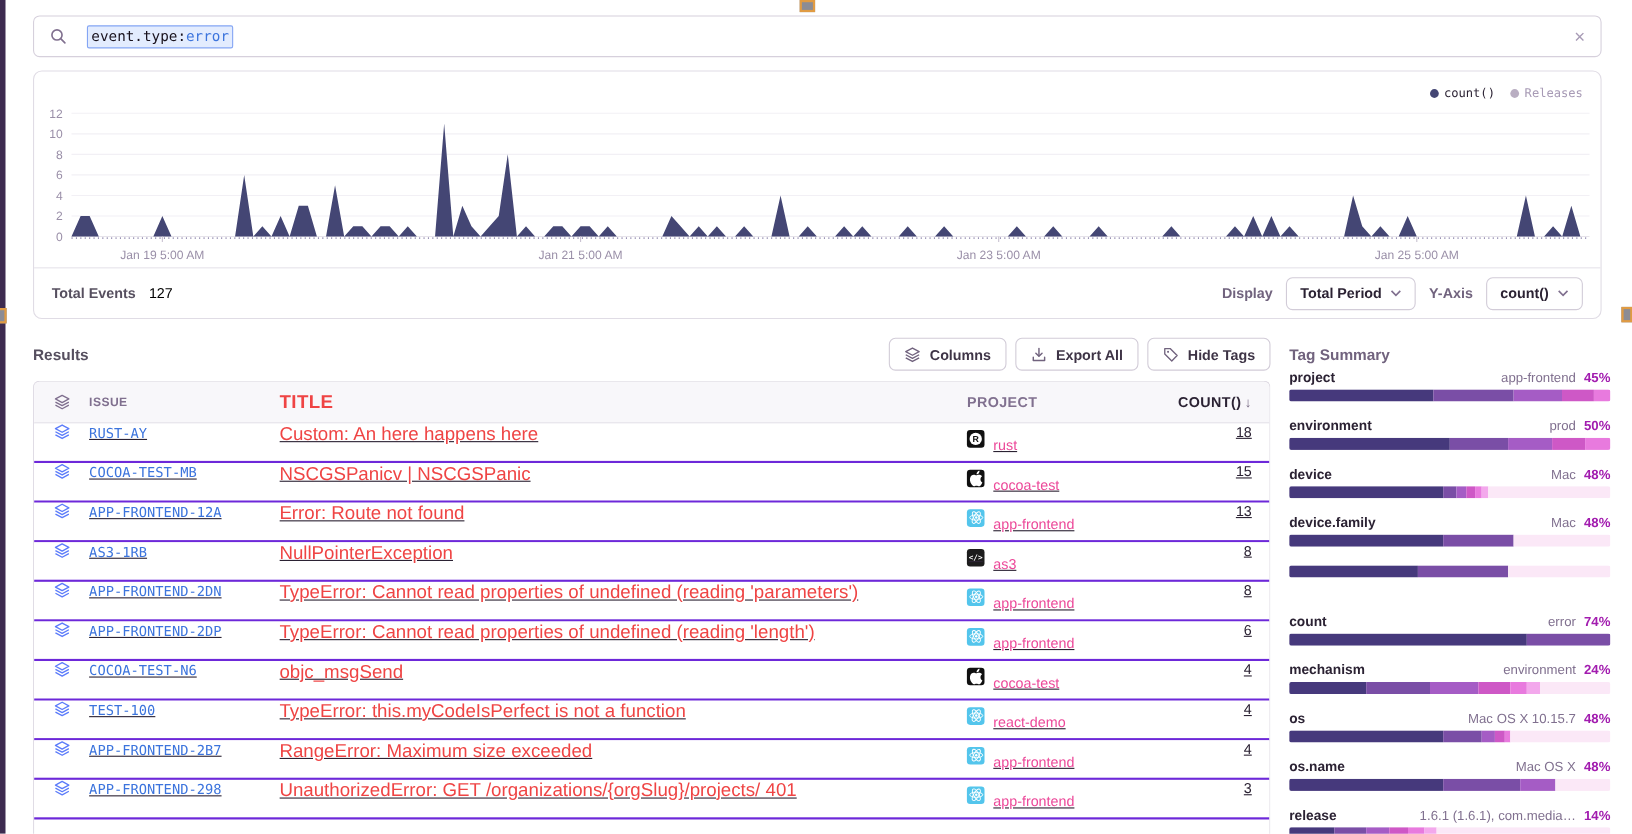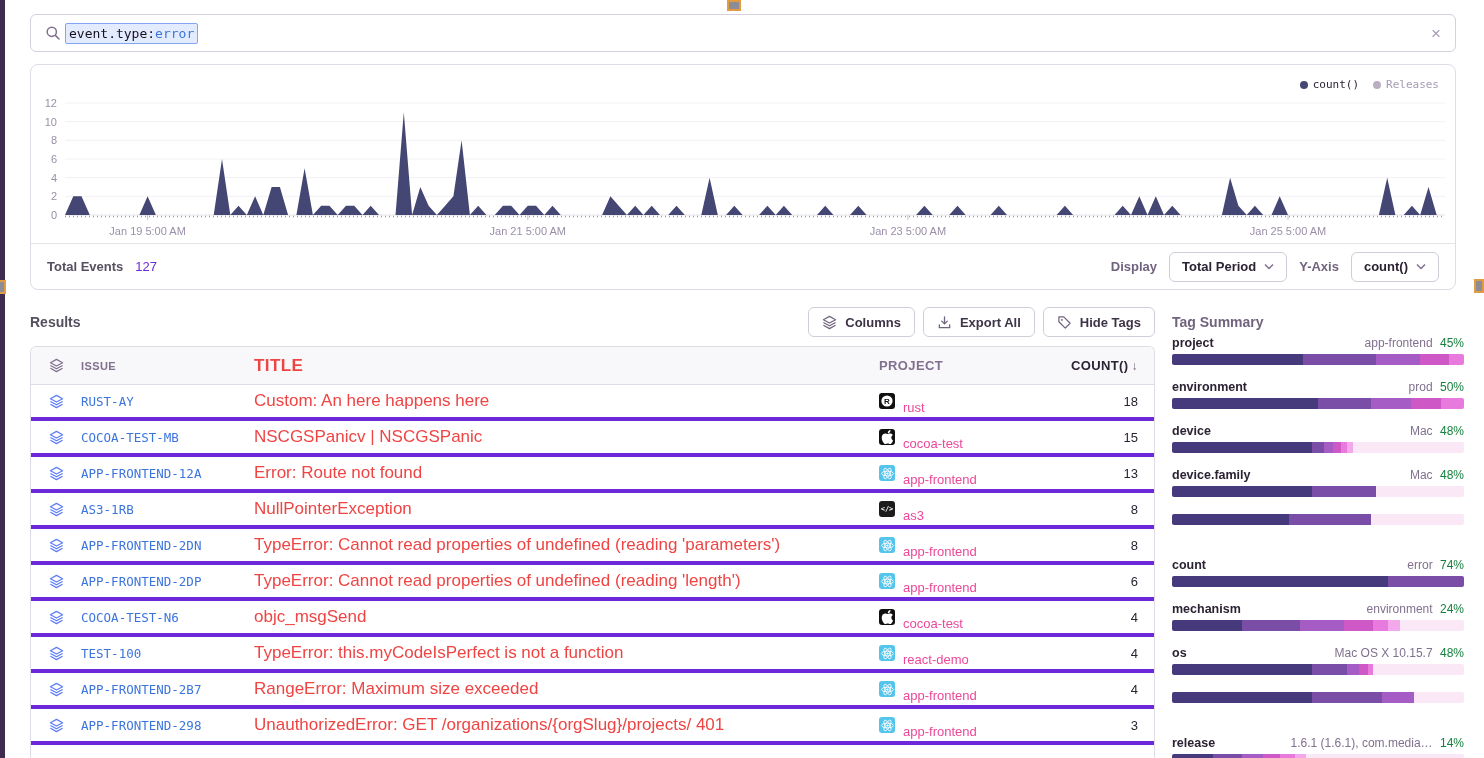--- a/index.html
+++ b/index.html
@@ -11,61 +11,61 @@
 
   
   .handle { position:absolute; background:#8c8c94; border:2px solid #e09b43; }
   .handle-top { left:727px; top:0; width:14px; height:11px; }
   .handle-left { left:-3px; top:280px; width:9px; height:14px; }
   .handle-right { left:1474px; top:279px; width:10px; height:14px; }
 
   
   .searchbar { position:absolute; left:30px; top:14px; width:1426px; height:38px;
     border:1px solid #d6d0dc; border-radius:6px; background:#fff;
-    display:flex; align-items:center; padding:0 14px; gap:4px; }
+    display:flex; align-items:center; padding:0 14px; gap:18px; }
   .search-token { font-family:"DejaVu Sans Mono", monospace; font-size:13px;
     background:#e3ecfe; border:1px solid #84a5f4; border-radius:2px; padding:1px 3px; line-height:17px; }
   .tok-key { color:#18111c; }
   .tok-val { color:#3c74dd; }
   .clear-x { margin-left:auto; color:#a79ab5; font-size:17px; line-height:1; cursor:pointer; }
 
   
   .chart-card { position:absolute; left:30px; top:64px; width:1426px; height:226px;
     border:1px solid #e0dce5; border-radius:8px; background:#fff; }
   .legend { position:absolute; top:13px; right:16px; display:flex; gap:14px; align-items:center;
     font-family:"DejaVu Sans Mono", monospace; font-size:11px; }
   .legend-item { display:flex; align-items:center; gap:5px; cursor:pointer; }
   .legend-bullet { width:8px; height:8px; border-radius:50%; display:inline-block; }
   svg.chart { position:absolute; left:0; top:28px; }
   svg.chart text.ax { fill:#9a8fa8; font-size:11px; font-family:"Liberation Sans", sans-serif; }
   .chart-footer { position:absolute; left:0; bottom:0; width:100%; height:46px;
     border-top:1px solid #e6e3ea; display:flex; align-items:center; padding:0 16px; }
   .total-label { font-weight:bold; font-size:13px; color:#564f5f; }
-  .total-value { font-size:13px; color:#6d28d9; margin-left:12px; }
+  .total-value { font-size:13px; color:#000000; margin-left:12px; }
   .footer-right { margin-left:auto; display:flex; align-items:center; gap:12px; }
   .ctl-label { font-weight:bold; font-size:13px; color:#71637e; }
   .dropdown { display:flex; align-items:center; gap:8px; height:30px; padding:0 12px;
     border:1px solid #d2ccd8; border-radius:6px; background:#fff; font-weight:bold; font-size:13px;
     color:#2b2233; cursor:pointer; }
   .chev { color:#80708f; display:flex; }
 
   
   .results-heading { position:absolute; left:30px; top:314px; font-size:14px; font-weight:bold; color:#564f5f; }
   .actions { position:absolute; top:307px; right:329px; display:flex; gap:8px; }
   .btn { display:flex; align-items:center; gap:8px; height:30px; padding:0 13px;
     border:1px solid #d2ccd8; border-radius:6px; background:#fff; font-weight:bold; font-size:13px;
     color:#3e3446; cursor:pointer; }
   .btn .ic { color:#71637e; display:flex; }
 
   
   .table { position:absolute; left:30px; top:346px; width:1125px; height:414px;
     border:1px solid #e0dce5; border-bottom:none; border-radius:6px 6px 0 0; background:#fff; overflow:hidden; }
   .thead { display:flex; align-items:center; height:38px; background:#f8f7fa; border-bottom:1px solid #e0dce5;
     font-size:11px; font-weight:bold; color:#80708f; letter-spacing:.4px; }
-  .trow { display:flex; align-items:center; height:36px; border-bottom:4px solid #6d28d9; background:#fff; }
+  .trow { display:flex; align-items:flex-start; height:36px; border-bottom:2px solid #6d28d9; background:#fff;text-decoration:underline; }
   .c-icon { width:50px; display:flex; justify-content:center; align-items:center; }
   .c-issue { width:173px; }
   .c-title { flex:1; font-size:17px; color:#ef4444; white-space:nowrap; overflow:hidden; }
   .c-project { width:190px; display:flex; align-items:center; gap:8px; font-size:13px; }
   .c-count { width:85px; text-align:right; padding-right:16px; font-size:13px; color:#2b2233; }
   .issue-link { font-family:"DejaVu Sans Mono", monospace; font-size:12.5px; color:#3c74dd; cursor:pointer; text-decoration:none; }
   .project-link { color:#ec4899; cursor:pointer;margin-top:12px; }
   .stack { color:#5c7cfa; display:flex; }
   .thead .stack { color:#80708f; }
   .sort-arrow { color:#71637e; font-size:12px; margin-left:3px; }
@@ -76,21 +76,21 @@
   .p-react { background:#53c5ec; }
   .p-code span { color:#fff; font-size:7px; font-weight:bold; font-family:"DejaVu Sans Mono", monospace; }
 
   
   .tagpanel { position:absolute; left:1172px; top:314px; width:292px; }
   .tag-heading { font-size:14px; font-weight:bold; color:#71637e; margin-bottom:6px; }
   .tag-block { height:44px; }
   .tag-head { display:flex; justify-content:space-between; align-items:baseline; height:16px; }
   .tag-name { font-size:12.5px; font-weight:bold; color:#2b2233; }
   .tag-val { font-size:12px; color:#80708f; white-space:nowrap; }
-  .tag-pct { font-weight:normal; color:#15803d; margin-left:4px; }
+  .tag-pct { font-weight:bold; color:#a21caf; margin-left:4px; }
   .tag-bar { margin-top:2px; height:11px; width:100%; border-radius:2px; overflow:hidden; display:flex; cursor:pointer; }
   .tag-bar span { height:100%; display:block; }
 </style>
 </head>
 <body>
 
 <div class="sidebar-edge"></div>
 
 <div class="searchbar">
   <span style="display:flex;color:#80708f;">
@@ -560,20 +560,24 @@
           <span style="width: 48%; background: rgb(70, 57, 124);"></span>
           <span style="width: 12%; background: rgb(122, 78, 166);"></span>
           <span style="width: 4%; background: rgb(165, 92, 197);"></span>
           <span style="width: 3%; background: rgb(206, 88, 198);"></span>
           <span style="width: 2%; background: rgb(232, 122, 222);"></span>
           <span style="width: 31%; background: rgb(251, 232, 247);"></span>
         </div>
   </div>
 
   <div class="tag-block">
+    <div class="tag-head">
+      <span class="tag-name">os.name</span>
+      <span class="tag-val"><span class="vtxt">Mac OS X </span><span class="tag-pct">48%</span></span>
+    </div>
     <div class="tag-bar">
           <span style="width: 48%; background: rgb(70, 57, 124);"></span>
           <span style="width: 24%; background: rgb(122, 78, 166);"></span>
           <span style="width: 11%; background: rgb(165, 92, 197);"></span>
           <span style="width: 17%; background: rgb(251, 232, 247);"></span>
         </div>
   </div>
 
   <div class="tag-block">
     <div class="tag-head">

